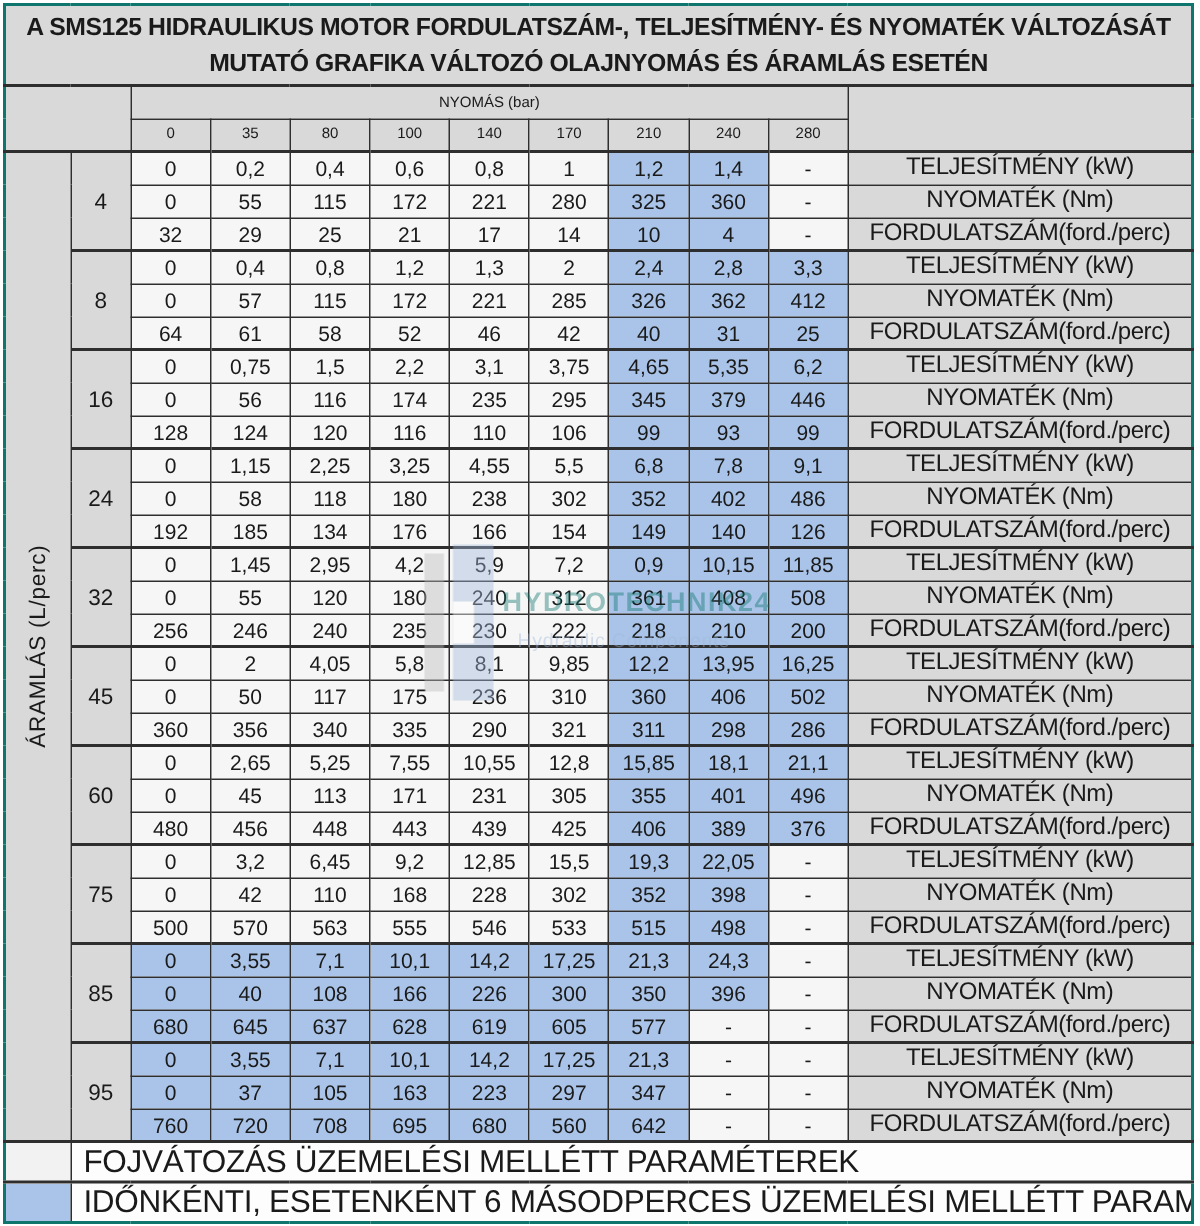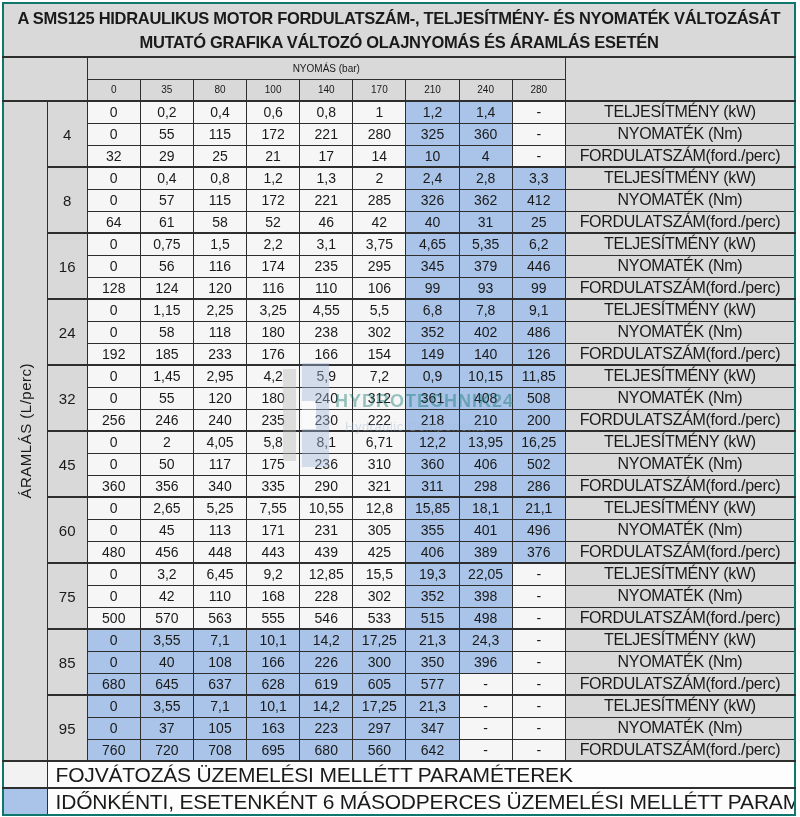--- a/index.html
+++ b/index.html
@@ -229,21 +229,21 @@
           <td class="val">238</td>
           <td class="val">302</td>
           <td class="val hl">352</td>
           <td class="val hl">402</td>
           <td class="val hl">486</td>
           <td class="rowlabel gray">NYOMATÉK (Nm)</td>
         </tr>
         <tr>
           <td class="val">192</td>
           <td class="val">185</td>
-          <td class="val">233</td>
+          <td class="val">134</td>
           <td class="val">176</td>
           <td class="val">166</td>
           <td class="val">154</td>
           <td class="val hl">149</td>
           <td class="val hl">140</td>
           <td class="val hl">126</td>
           <td class="rowlabel gray">FORDULATSZÁM(ford./perc)</td>
         </tr>
         <tr class="gstart">
           <td rowspan="3" class="flow gray">32</td>
@@ -282,21 +282,21 @@
           <td class="val hl">200</td>
           <td class="rowlabel gray">FORDULATSZÁM(ford./perc)</td>
         </tr>
         <tr class="gstart">
           <td rowspan="3" class="flow gray">45</td>
           <td class="val">0</td>
           <td class="val">2</td>
           <td class="val">4,05</td>
           <td class="val">5,8</td>
           <td class="val">8,1</td>
-          <td class="val">6,71</td>
+          <td class="val">9,85</td>
           <td class="val hl">12,2</td>
           <td class="val hl">13,95</td>
           <td class="val hl">16,25</td>
           <td class="rowlabel gray">TELJESÍTMÉNY (kW)</td>
         </tr>
         <tr>
           <td class="val">0</td>
           <td class="val">50</td>
           <td class="val">117</td>
           <td class="val">175</td>

